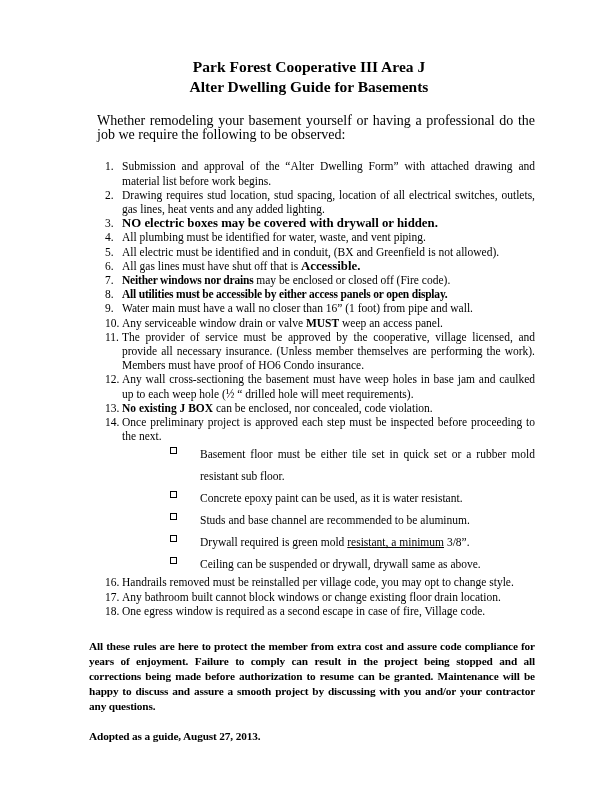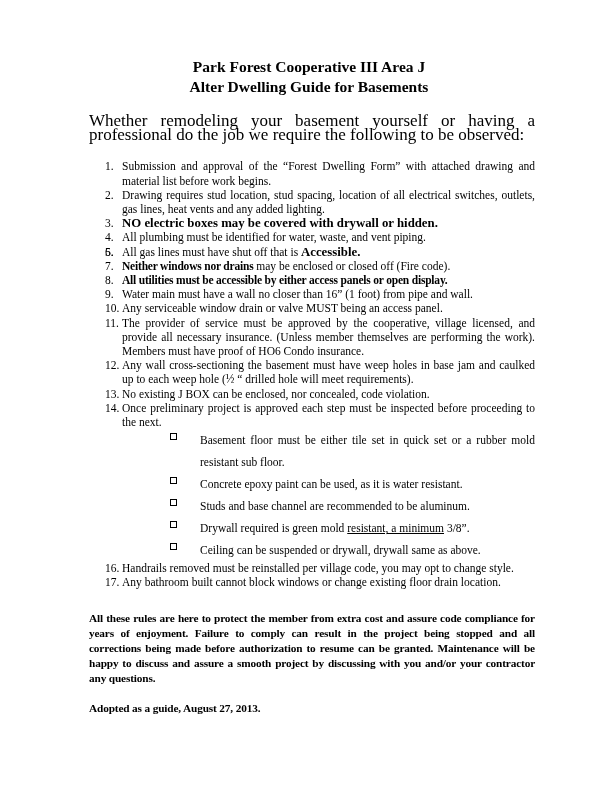--- a/index.html
+++ b/index.html
@@ -7,38 +7,38 @@
     width:612px;height:792px;background:#ffffff;color:#000;
     font-family:"Liberation Serif","DejaVu Serif",serif;
     box-sizing:border-box;position:relative;overflow:hidden;
     padding:57px 77px 16px 89px;
   }
   .title{
     text-align:center;font-weight:bold;font-size:15.5px;line-height:20px;
     margin:0 0 0 -6px;
   }
   .intro{
-    margin:17px 0 0 0;font-size:17px;line-height:14.2px;text-align:justify;
+    margin:17px 0 0 8px;font-size:14px;line-height:14.2px;text-align:justify;
   }
   .rules{margin-top:17px;}
   .item{
     position:relative;padding-left:33px;font-size:11.5px;line-height:14.2px;
     text-align:justify;
   }
   .num{position:absolute;left:16px;top:0;width:17px;text-align:left;}
   .subitem{
     position:relative;padding-left:111px;font-size:11.5px;line-height:22px;
     text-align:justify;
   }
   .bullet{
     position:absolute;left:81px;top:4px;width:5px;height:5px;
     border:1px solid #000;display:inline-block;
   }
   .run-r{}
-  .run-b{font-weight:normal;}
+  .run-b{font-weight:bold;}
   .run-bl{font-weight:bold;font-size:12.8px;}
   .run-bc{font-weight:bold;letter-spacing:-0.2px;}
   .run-u{text-decoration:underline;}
   .closing{
     margin:21px 0 16px 0;font-weight:bold;font-size:11.3px;line-height:15px;
     text-align:justify;letter-spacing:-0.15px;
   }
   .adopted{
     margin:15px 0 8px 0;font-weight:bold;font-size:11.3px;letter-spacing:-0.15px;
   }
@@ -48,39 +48,40 @@
 
 <div class="page">
   <h1 class="title">
     <span>Park Forest Cooperative III Area J</span><br>
     <span>Alter Dwelling Guide for Basements</span>
   </h1>
 
   <p class="intro">Whether remodeling your basement yourself or having a professional do the job we require the following to be observed:</p>
 
   <div class="rules">
-      <div class="item"><span class="num">1.</span><span><span class="run-r">Submission and approval of the “Forest Dwelling Form” with attached drawing and material list before work begins.</span></span></div>
+      <div class="item"><span class="num">1.</span><span><span class="run-r">Submission and approval of the “Alter Dwelling Form” with attached drawing and material list before work begins.</span></span></div>
       <div class="item"><span class="num">2.</span><span><span class="run-r">Drawing requires stud location, stud spacing, location of all electrical switches, outlets, gas lines, heat vents and any added lighting.</span></span></div>
       <div class="item"><span class="num">3.</span><span><span class="run-bl">NO electric boxes may be covered with drywall or hidden.</span></span></div>
       <div class="item"><span class="num">4.</span><span><span class="run-r">All plumbing must be identified for water, waste, and vent piping.</span></span></div>
-      <div class="item"><span class="num">5.</span></div>
+      <div class="item"><span class="num">5.</span><span><span class="run-r">All electric must be identified and in conduit, (BX and Greenfield is not allowed).</span></span></div>
       <div class="item"><span class="num">6.</span><span><span class="run-r">All gas lines must have shut off that is </span><span class="run-bl">Accessible.</span></span></div>
       <div class="item"><span class="num">7.</span><span><span class="run-bc">Neither windows nor drains</span><span class="run-r"> may be enclosed or closed off (Fire code).</span></span></div>
       <div class="item"><span class="num">8.</span><span><span class="run-bc">All utilities must be accessible by either access panels or open display.</span></span></div>
       <div class="item"><span class="num">9.</span><span><span class="run-r">Water main must have a wall no closer than 16” (1 foot) from pipe and wall.</span></span></div>
-      <div class="item"><span class="num">10.</span><span><span class="run-r">Any serviceable window drain or valve </span><span class="run-b">MUST</span><span class="run-r"> being an access panel.</span></span></div>
+      <div class="item"><span class="num">10.</span><span><span class="run-r">Any serviceable window drain or valve </span><span class="run-b">MUST</span><span class="run-r"> weep an access panel.</span></span></div>
       <div class="item"><span class="num">11.</span><span><span class="run-r">The provider of service must be approved by the cooperative, village licensed, and provide all necessary insurance. (Unless member themselves are performing the work). Members must have proof of HO6 Condo insurance.</span></span></div>
       <div class="item"><span class="num">12.</span><span><span class="run-r">Any wall cross-sectioning the basement must have weep holes in base jam and caulked up to each weep hole (½ “ drilled hole will meet requirements).</span></span></div>
       <div class="item"><span class="num">13.</span><span><span class="run-b">No existing J BOX</span><span class="run-r"> can be enclosed, nor concealed, code violation.</span></span></div>
       <div class="item"><span class="num">14.</span><span><span class="run-r">Once preliminary project is approved each step must be inspected before proceeding to the next.</span></span></div>
       <div class="subitem"><span class="bullet"></span><span><span class="run-r">Basement floor must be either tile set in quick set or a rubber mold resistant sub floor.</span></span></div>
       <div class="subitem"><span class="bullet"></span><span><span class="run-r">Concrete epoxy paint can be used, as it is water resistant.</span></span></div>
       <div class="subitem"><span class="bullet"></span><span><span class="run-r">Studs and base channel are recommended to be aluminum.</span></span></div>
       <div class="subitem"><span class="bullet"></span><span><span class="run-r">Drywall required is green mold </span><span class="run-u">resistant, a minimum</span><span class="run-r"> 3/8”.</span></span></div>
       <div class="subitem"><span class="bullet"></span><span><span class="run-r">Ceiling can be suspended or drywall, drywall same as above.</span></span></div>
       <div class="item"><span class="num">16.</span><span><span class="run-r">Handrails removed must be reinstalled per village code, you may opt to change style.</span></span></div>
       <div class="item"><span class="num">17.</span><span><span class="run-r">Any bathroom built cannot block windows or change existing floor drain location.</span></span></div>
+      <div class="item"><span class="num">18.</span><span><span class="run-r">One egress window is required as a second escape in case of fire, Village code.</span></span></div>
     </div>
 
   <p class="closing">All these rules are here to protect the member from extra cost and assure code compliance for years of enjoyment. Failure to comply can result in the project being stopped and all corrections being made before authorization to resume can be granted. Maintenance will be happy to discuss and assure a smooth project by discussing with you and/or your contractor any questions.</p>
 
   <p class="adopted">Adopted as a guide, August 27, 2013.</p>
 </div>
 
 </body></html>

